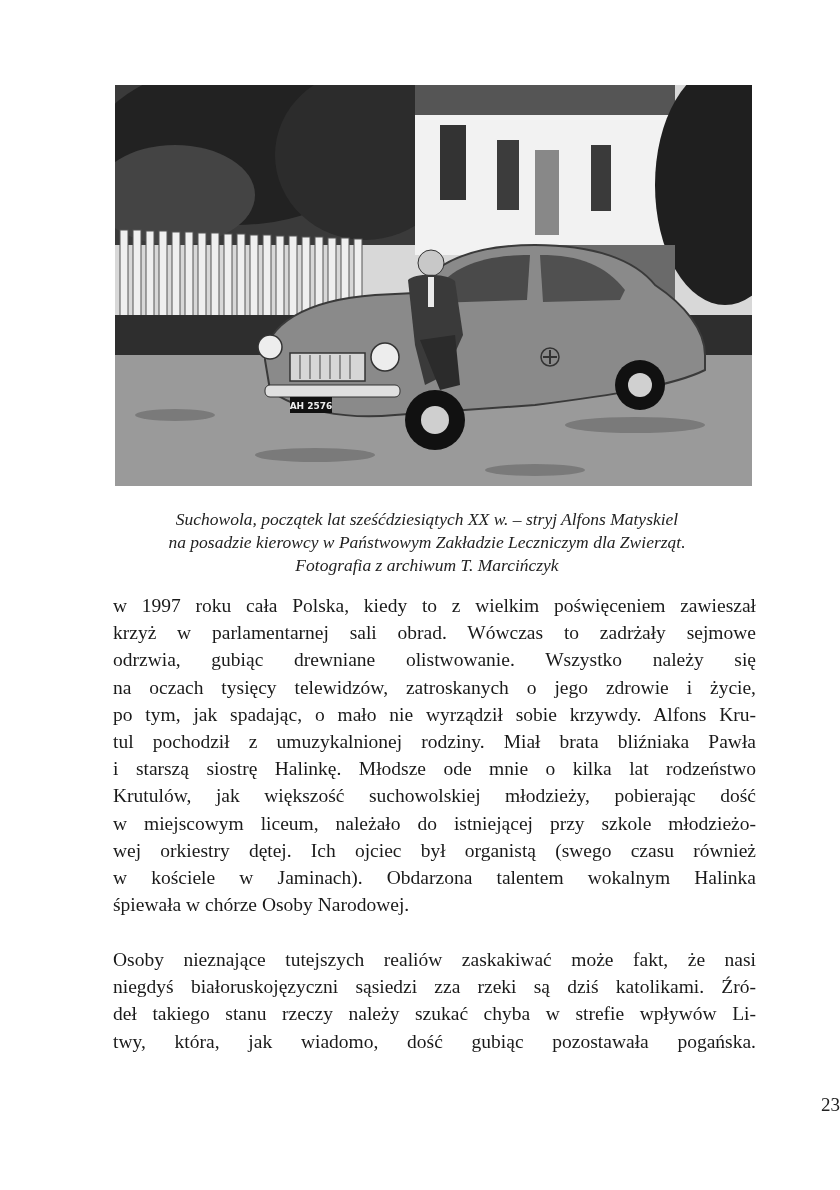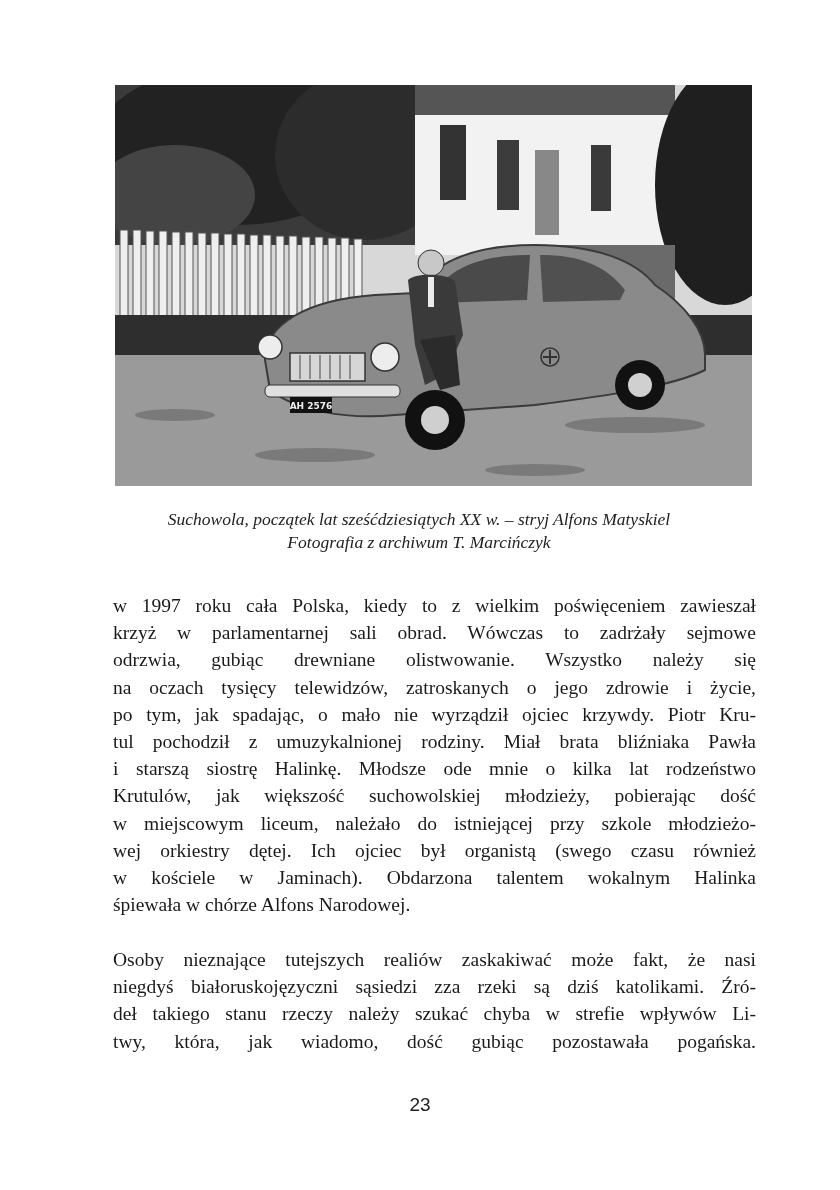--- a/index.html
+++ b/index.html
@@ -1,38 +1,38 @@
 <!DOCTYPE html>
 <html><head>
   <meta charset="utf-8">
   <style>
     html, body { margin: 0; padding: 0; background: #ffffff; }
     body { width: 840px; height: 1190px; position: relative; overflow: hidden; }
     .page { position: absolute; left: 0; top: 0; width: 840px; height: 1190px; background: #fff; }
     .photo { position: absolute; left: 115px; top: 85px; width: 637px; height: 401px; overflow: hidden; background: #bbb; font-weight: bold; }
     .photo svg { display: block; width: 637px; height: 401px; }
     .caption {
-      position: absolute; left: 96px; top: 508px; width: 646px;
+      position: absolute; left: 104px; top: 508px; width: 646px;
       font-family: "Liberation Serif", "DejaVu Serif", serif;
       font-style: italic; font-size: 17.5px; line-height: 23px;
       color: #222; text-align: center;
     }
     .caption div { white-space: nowrap; }
     .body-text {
       position: absolute; left: 113px; width: 643px;
       font-family: "Liberation Serif", "DejaVu Serif", serif;
       font-size: 19.5px; line-height: 27.2px; color: #1a1a1a;
     }
     .line { display: block; text-align: justify; text-align-last: justify; white-space: nowrap; height: 27.2px; }
     .line.last { text-align-last: left; }
     #para1 { top: 592px; }
     #para2 { top: 946px; }
     .page-number {
-      position: absolute; left: 0; width: 840px; top: 1094px; text-align: center;
-      font-family: Liberation Sans, sans-serif; font-size: 19px; color: #222;
+      position: absolute; left: 0; width: 840px; top: 1094px; text-align: right;
+      font-family: Liberation Serif, serif; font-size: 19px; color: #222;
     }
   </style>
 </head>
 <body>
 
 <div class="page">
 
   <div class="photo">
     <svg viewBox="0 0 637 401" xmlns="http://www.w3.org/2000/svg">
 
@@ -122,36 +122,37 @@
 
       <circle cx="316" cy="178" r="13" fill="#c8c8c8" stroke="#333" stroke-width="1"></circle>
       <path d="M293,195 C300,188 330,188 340,196 L348,250 L330,290 L310,300 L300,260 Z" fill="#3a3a3a"></path>
       <path d="M305,255 L340,250 L345,300 L325,305 Z" fill="#2b2b2b"></path>
       <rect x="313" y="192" width="6" height="30" fill="#eaeaea"></rect>
     </svg>
   </div>
 
   <div class="caption">
     <div>Suchowola, początek lat sześćdziesiątych XX w. – stryj Alfons Matyskiel</div>
+    <div>na posadzie kierowcy w Państwowym Zakładzie Leczniczym dla Zwierząt.</div>
     <div>Fotografia z archiwum T. Marcińczyk</div>
   </div>
 
   <div class="body-text" id="para1">
     <span class="line">w 1997 roku cała Polska, kiedy to z wielkim poświęceniem zawieszał</span>
     <span class="line">krzyż w parlamentarnej sali obrad. Wówczas to zadrżały sejmowe</span>
     <span class="line">odrzwia, gubiąc drewniane olistwowanie. Wszystko należy się</span>
     <span class="line">na oczach tysięcy telewidzów, zatroskanych o jego zdrowie i życie,</span>
-    <span class="line">po tym, jak spadając, o mało nie wyrządził ojciec krzywdy. Piotr Kru-</span>
+    <span class="line">po tym, jak spadając, o mało nie wyrządził sobie krzywdy. Alfons Kru-</span>
     <span class="line">tul pochodził z umuzykalnionej rodziny. Miał brata bliźniaka Pawła</span>
     <span class="line">i starszą siostrę Halinkę. Młodsze ode mnie o kilka lat rodzeństwo</span>
     <span class="line">Krutulów, jak większość suchowolskiej młodzieży, pobierając dość</span>
     <span class="line">w miejscowym liceum, należało do istniejącej przy szkole młodzieżo-</span>
     <span class="line">wej orkiestry dętej. Ich ojciec był organistą (swego czasu również</span>
     <span class="line">w kościele w Jaminach). Obdarzona talentem wokalnym Halinka</span>
-    <span class="line last">śpiewała w chórze Alfons Narodowej.</span>
+    <span class="line last">śpiewała w chórze Osoby Narodowej.</span>
   </div>
 
   <div class="body-text" id="para2">
     <span class="line">Osoby nieznające tutejszych realiów zaskakiwać może fakt, że nasi</span>
     <span class="line">niegdyś białoruskojęzyczni sąsiedzi zza rzeki są dziś katolikami. Źró-</span>
     <span class="line">deł takiego stanu rzeczy należy szukać chyba w strefie wpływów Li-</span>
     <span class="line">twy, która, jak wiadomo, dość gubiąc pozostawała pogańska.</span>
   </div>
 
   <div class="page-number">23</div>

